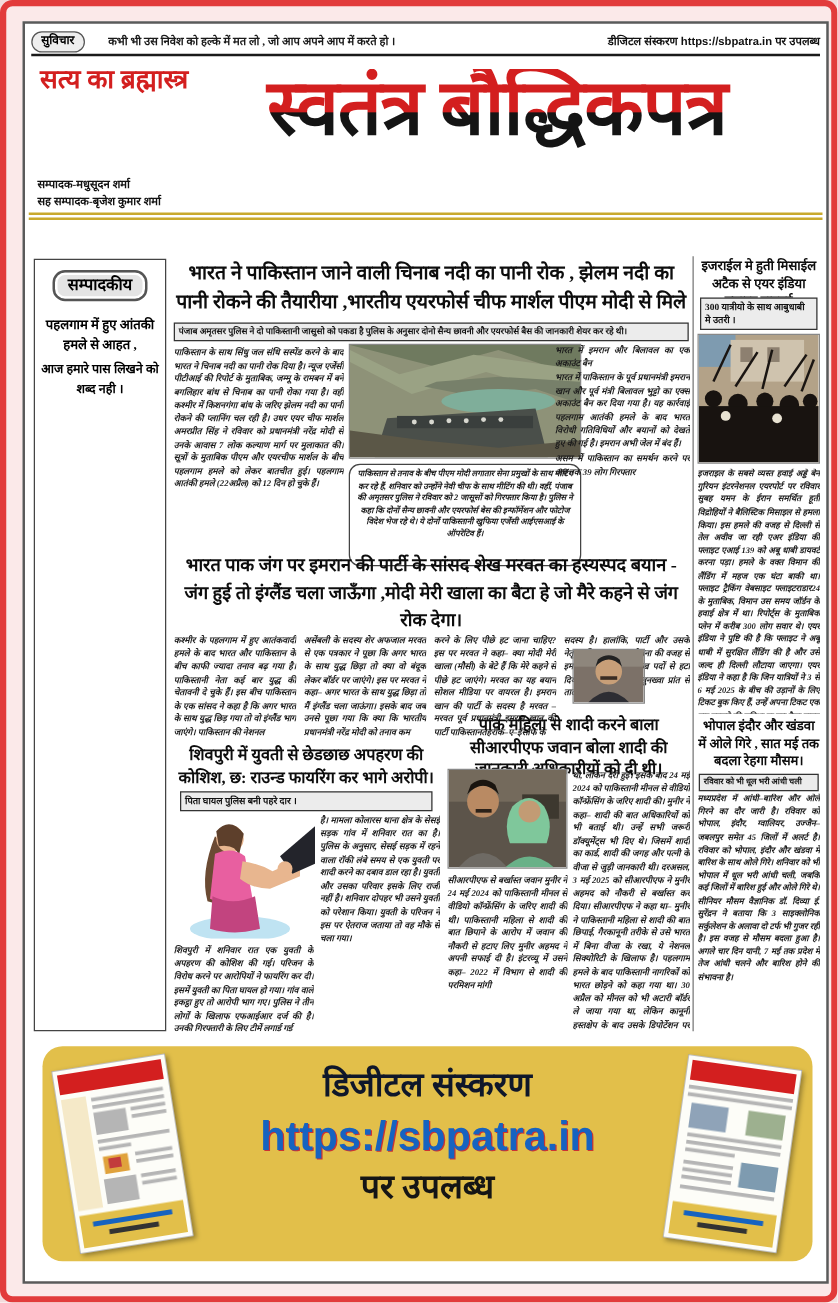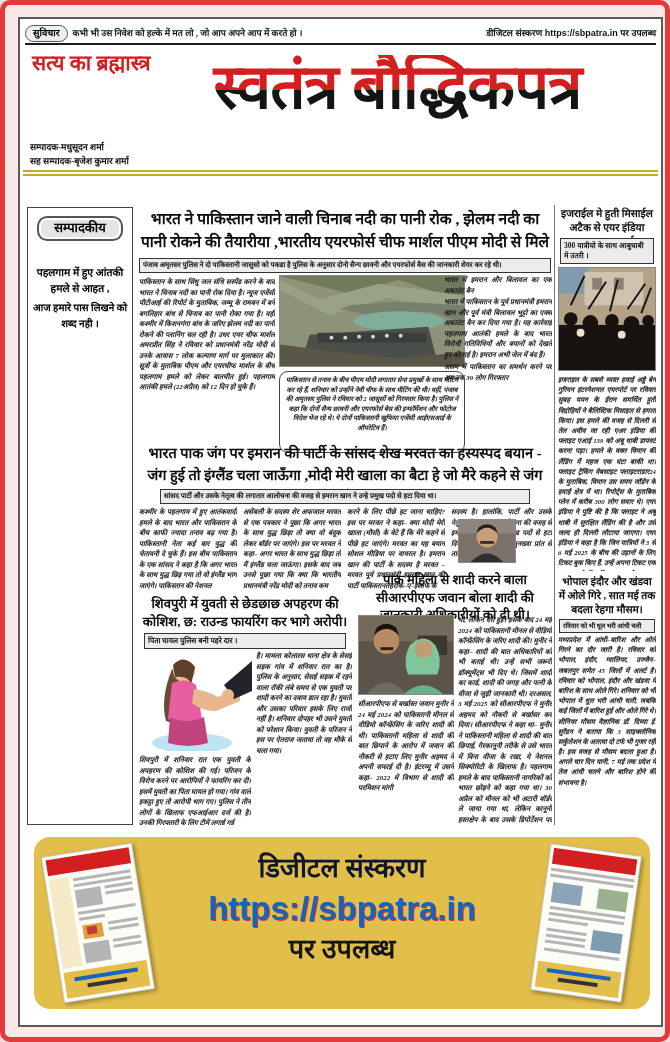--- a/index.html
+++ b/index.html
@@ -4,21 +4,21 @@
 <style>
   * { box-sizing: border-box; margin: 0; padding: 0; }
   body { background:#f3dcdc; font-family:"Liberation Serif", serif; }
   .frame { position:relative; width:670px; height:1042px; background:#fbe9e9;
            border:5px solid #e23b3b; border-radius:10px; overflow:hidden; }
   .page { position:absolute; left:13px; top:12px; width:645px; height:1010px;
           background:#ffffff; border:2px solid #5a5a5a; }
 
   
   .quotebar { position:absolute; left:5px; top:5px; right:5px; height:21px;
-              border-bottom:2px solid #1a1a1a; display:flex; align-items:center; gap:5px;justify-content:flex-end; }
+              border-bottom:2px solid #1a1a1a; display:flex; align-items:center; gap:19px;justify-content:flex-end; }
   .badge { border:1.5px solid #555; border-radius:10px; background:#eee;
            font:bold 9.5px/1 "Liberation Serif",serif; padding:3px 7px; white-space:nowrap; }
   .quote { font:bold 9px/1.1 "Liberation Serif",serif; color:#1a1a1a; flex:1; }
   .qb-right { font:bold 9px/1.1 "Liberation Sans",sans-serif; color:#111; white-space:nowrap; }
 
   
   .tagline { position:absolute; left:12px; top:34px; font:bold 21px/1 "Liberation Serif",serif; color:#d31f1f; }
   .title { position:absolute; left:120px; top:36px; width:515px; text-align:center;
            font:bold 62px/1.05 "Liberation Serif",serif; letter-spacing:-1px;
            background:linear-gradient(#d31f1f 0 54%, #141414 54% 100%);
@@ -28,21 +28,21 @@
               border-top:2.5px solid #c9a92c; border-bottom:2.5px solid #c9a92c; }
 
   
   .datebar { position:absolute; left:3px; right:3px; top:158px; height:24px; background:#e01c1c;
              color:#fff; display:flex; align-items:center; justify-content:space-between;
              font:bold 10.5px/1 "Liberation Serif",serif; padding:0 8px; }
 
   
   .vsep { position:absolute; width:1px; background:#777; }
   .ed-box { position:absolute; left:7px; top:188px; width:106px; height:618px; border:1.5px solid #444; padding:6px 4px; }
-  .ed-label { display:block; margin:2px auto 24px; width:86px; text-align:center; background:#e4e4e4;
+  .ed-label { display:block; margin:2px auto 12px; width:76px; text-align:center; background:#e4e4e4;
               border:2px solid #555; border-radius:10px; box-shadow:0 0 0 2px #fff inset;
               font:bold 13px/1.6 "Liberation Serif",serif; }
   .ed-l1 { font:bold 10.5px/1.5 "Liberation Serif",serif; text-align:center; }
   .ed-l2 { font:bold 10px/1.6 "Liberation Serif",serif; text-align:center; margin-top:4px; }
 
   .headline-lg { position:absolute; font:bold 15.5px/1.5 "Liberation Serif",serif; text-align:center; color:#0d0d0d; }
   .headline-md { position:absolute; font:bold 13px/1.35 "Liberation Serif",serif; text-align:center; color:#0d0d0d; }
   .headline-sm { position:absolute; font:bold 10.5px/1.35 "Liberation Serif",serif; text-align:center; color:#0d0d0d; }
   .subbox { position:absolute; border:1.2px solid #333; background:#ececec; padding:2px 3px;
             font:bold 7px/1.3 "Liberation Serif",serif; text-align:left; color:#111; }
@@ -161,21 +161,20 @@
           </g>
       </svg>
     </div>
     <div class="body-col" style="left:538px; top:356px; width:98px; height:196px; font-size:6.8px;">इजराइल के सबसे व्यस्त हवाई अड्डे बेन गुरियन इंटरनेशनल एयरपोर्ट पर रविवार सुबह यमन के ईरान समर्थित हूती विद्रोहियों ने बैलिस्टिक मिसाइल से हमला किया। इस हमले की वजह से दिल्ली से तेल अवीव जा रही एअर इंडिया की फ्लाइट एआई 139 को अबू धाबी डायवर्ट करना पड़ा। हमले के वक्त विमान की लैंडिंग में महज एक घंटा बाकी था। फ्लाइट ट्रैकिंग वेबसाइट फ्लाइटराडार24 के मुताबिक, विमान उस समय जॉर्डन के हवाई क्षेत्र में था। रिपोर्ट्स के मुताबिक प्लेन में करीब 300 लोग सवार थे। एयर इंडिया ने पुष्टि की है कि फ्लाइट ने अबू धाबी में सुरक्षित लैंडिंग की है और उसे जल्द ही दिल्ली लौटाया जाएगा। एयर इंडिया ने कहा है कि जिन यात्रियों ने 3 से 6 मई 2025 के बीच की उड़ानों के लिए टिकट बुक किए हैं, उन्हें अपना टिकट एक बार बदलने की सुविधा या पूरा पैसा वापस पाने का विकल्प दिया जाएगा।</div>
 
     <div class="headline-sm" style="left:538px; top:556px; width:98px;">भोपाल इंदौर और खंडवा में ओले गिरे , सात मई तक बदला रेहगा मौसम।</div>
     <div class="subbox" style="left:539px; top:600px; width:96px; font-size:6.5px;">रविवार को भी धूल भरी आंधी चली</div>
     <div class="body-col" style="left:538px; top:616px; width:98px; height:190px; font-size:6.8px;">मध्यप्रदेश में आंधी–बारिश और ओले गिरने का दौर जारी है। रविवार को भोपाल, इंदौर, ग्वालियर, उज्जैन–जबलपुर समेत 45 जिलों में अलर्ट है। रविवार को भोपाल, इंदौर और खंडवा में बारिश के साथ ओले गिरे। शनिवार को भी भोपाल में धूल भरी आंधी चली, जबकि कई जिलों में बारिश हुई और ओले गिरे थे।  सीनियर मौसम वैज्ञानिक डॉ. दिव्या ई. सुरेंद्रन ने बताया कि 3 साइक्लोनिक सर्कुलेशन के अलावा दो टर्फ भी गुजर रही है। इस वजह से मौसम बदला हुआ है। अगले चार दिन यानी, 7 मई तक प्रदेश में तेज आंधी चलने और बारिश होने की संभावना है।</div>
 
     <div class="headline-lg" style="left:118px; top:424px; width:414px; font-size:14.5px;">भारत पाक जंग पर इमरान की पार्टी के सांसद शेख मरवत का हस्यस्पद बयान - जंग हुई तो इंग्लैंड चला जाऊँगा ,मोदी मेरी खाला का बैटा हे जो मैरे कहने से जंग रोक देगा।</div>
-    <div class="subbox" style="left:140px; top:470px; width:370px;">सांसद पार्टी और उसके नेतृत्व की लगातार आलोचना की वजह से इमरान खान ने उन्हे प्रमुख पदो से हटा दिया था।</div>
     <div class="body-col" style="left:119px; top:488px; width:98px; height:86px;">कश्मीर के पहलगाम में हुए आतंकवादी हमले के बाद भारत और पाकिस्तान के बीच काफी ज्यादा तनाव बढ़ गया है। पाकिस्तानी नेता कई बार युद्ध की चेतावनी दे चुके हैं। इस बीच पाकिस्तान के एक सांसद ने कहा है कि अगर भारत के साथ युद्ध छिड़ गया तो वो इंग्लैंड भाग जाएंगे। पाकिस्तान की नेशनल</div>
     <div class="body-col" style="left:327px; top:488px; width:98px; height:86px;">करने के लिए पीछे हट जाना चाहिए? इस पर मरवत ने कहा– क्या मोदी मेरी खाला (मौसी) के बेटे हैं कि मेरे कहने से पीछे हट जाएंगे। मरवत का यह बयान सोशल मीडिया पर वायरल है। इमरान खान की पार्टी के सदस्य है मरवत – मरवत पूर्व प्रधानमंत्री इमरान खान की पार्टी पाकिस्तानतहरीक–ए–इंसाफ के</div>
     <div class="body-col" style="left:223px; top:488px; width:98px; height:86px;">असेंबली के सदस्य शेर अफजाल मरवत से एक पत्रकार ने पूछा कि अगर भारत के साथ युद्ध छिड़ा तो क्या वो बंदूक लेकर बॉर्डर पर जाएंगे। इस पर मरवत ने कहा– अगर भारत के साथ युद्ध छिड़ा तो मैं इंग्लैंड चला जाऊंगा। इसके बाद जब उनसे पूछा गया कि क्या कि भारतीय प्रधानमंत्री नरेंद्र मोदी को तनाव कम</div>
     <div class="body-col" style="left:431px; top:488px; width:101px; height:86px;">सदस्य है। हालांकि, पार्टी और उसके नेतृत्व की लगातार आलोचना की वजह से इमरान खान ने उन्हें प्रमुख पदों से हटा दिया था। वह खैबर पख्तुनख्वा प्रांत से ताल्लुक रखते हैं।</div>
     <div class="photo" style="left:438px; top:500px; width:58px; height:44px;">
       <svg viewBox="0 0 58 44" preserveAspectRatio="none">
         <rect width="58" height="44" fill="#7c7168"></rect>
         <rect x="0" y="0" width="58" height="14" fill="#8e867c"></rect>
         <circle cx="29" cy="18" r="11" fill="#c89f78"></circle>
         <path d="M18 14 q11,-12 22,0 l-2,-6 q-9,-7 -18,0 z" fill="#222"></path>

